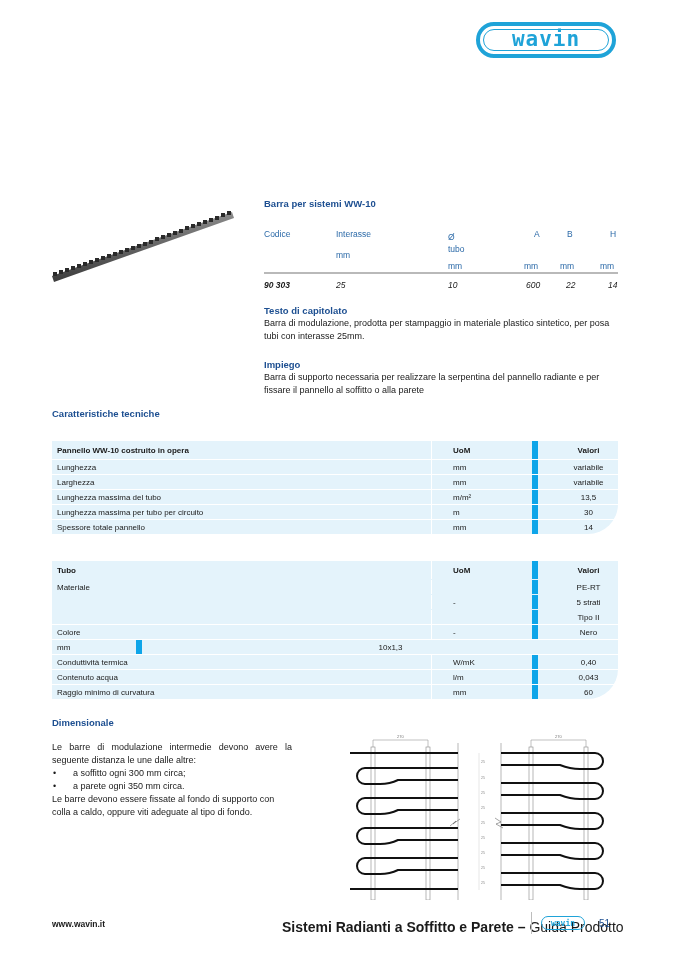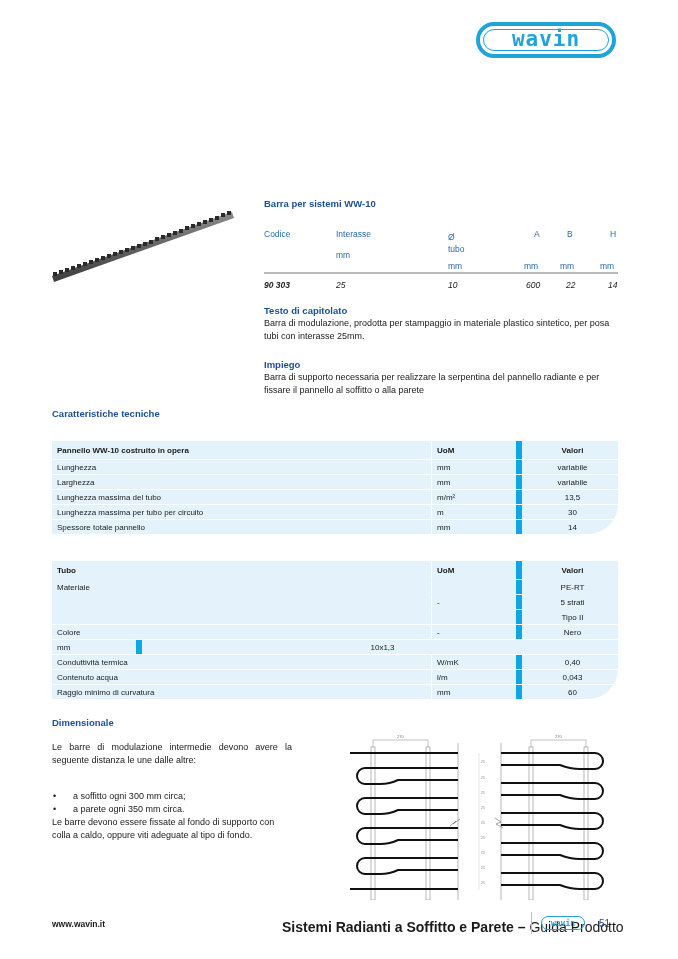--- a/index.html
+++ b/index.html
@@ -16,28 +16,28 @@
     .spec-table { position: absolute; left: 264px; top: 226px; width: 354px; }
     .spec-head { position: relative; height: 48px; border-bottom: 2px solid #b9b9b9; color: #2c6aa8; font-size: 8.5px; }
     .spec-head span { position: absolute; }
     .spec-row { position: relative; height: 20px; font-size: 8.5px; font-style: italic; }
     .spec-row span { position: absolute; top: 6px; }
 
     .section-title { position: absolute; font-weight: bold; font-size: 9.5px; color: #1d4f91; }
     .para { position: absolute; font-size: 9px; line-height: 13px; color: #1a1a1a; }
 
     .tbl { position: absolute; left: 52px; width: 566px; background: #e4f3fb; border-bottom-right-radius: 30px; }
-    .tbl-row { display: flex; height: 15px; font-size: 8px; line-height: 15px; border-top: 1px solid #ffffff; }
+    .tbl-row { display: flex; height: 15px; font-size: 8px; line-height: 15px; border-top: 1px solid #ffffff; gap: 16px; }
     .tbl-row:first-child { border-top: none; }
     .tbl-row.head { font-weight: bold; height: 18px; line-height: 20px; }
     .c1 { width: 380px; padding-left: 5px; border-right: 1px solid #ffffff; }
     .c2 { width: 90px; padding-left: 5px; border-right: 6px solid #0ea5e9; }
     .c3 { flex: 1; padding-left: 5px; text-align: center; }
 
-    .bullet-list { list-style: none; margin-top: 23px; }
+    .bullet-list { list-style: none; }
     .bullet-list li { position: relative; padding-left: 21px; }
     .bullet-list li::before { content: "•"; position: absolute; left: 1px; }
 
     .diagram { position: absolute; left: 340px; top: 725px; width: 290px; height: 175px; }
 
     .footer-url { position: absolute; left: 52px; top: 919px; font-weight: bold; font-size: 8.5px; color: #1a1a1a; }
     .footer-title { position: absolute; left: 282px; top: 919px; font-size: 14px; color: #1a1a1a; }
     .footer-title b { font-weight: bold; }
     .footer-sep { position: absolute; left: 531px; top: 912px; width: 1px; height: 22px; background: #bdbdbd; }
     .footer-logo { position: absolute; left: 541px; top: 916px; width: 44px; height: 14px; border: 1.5px solid #1fa3d8; border-radius: 8px; display: flex; align-items: center; justify-content: center; }

